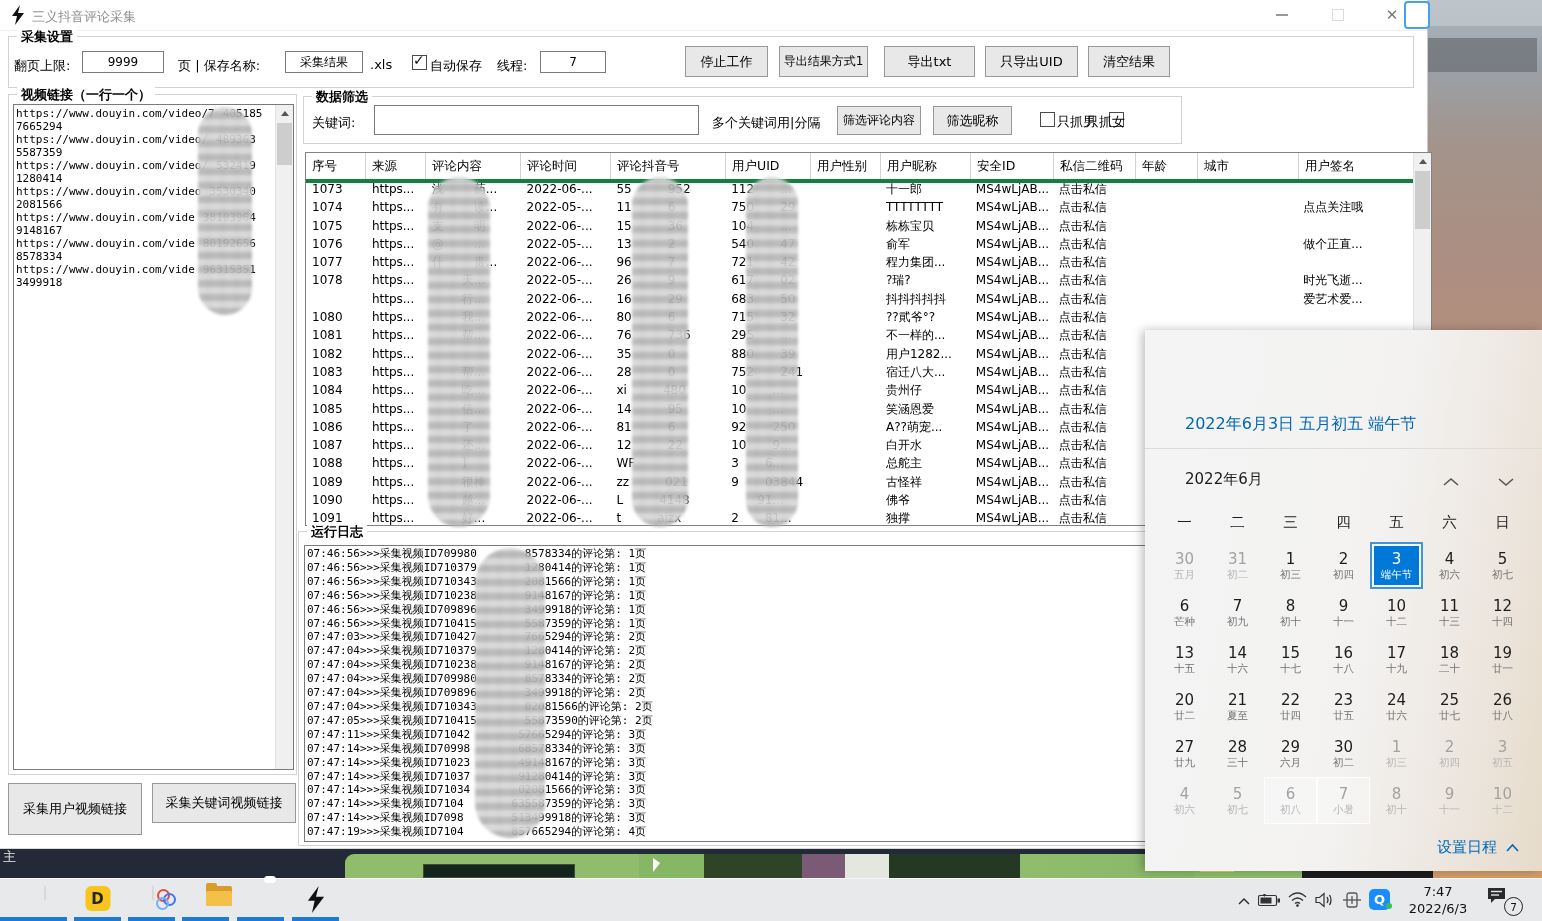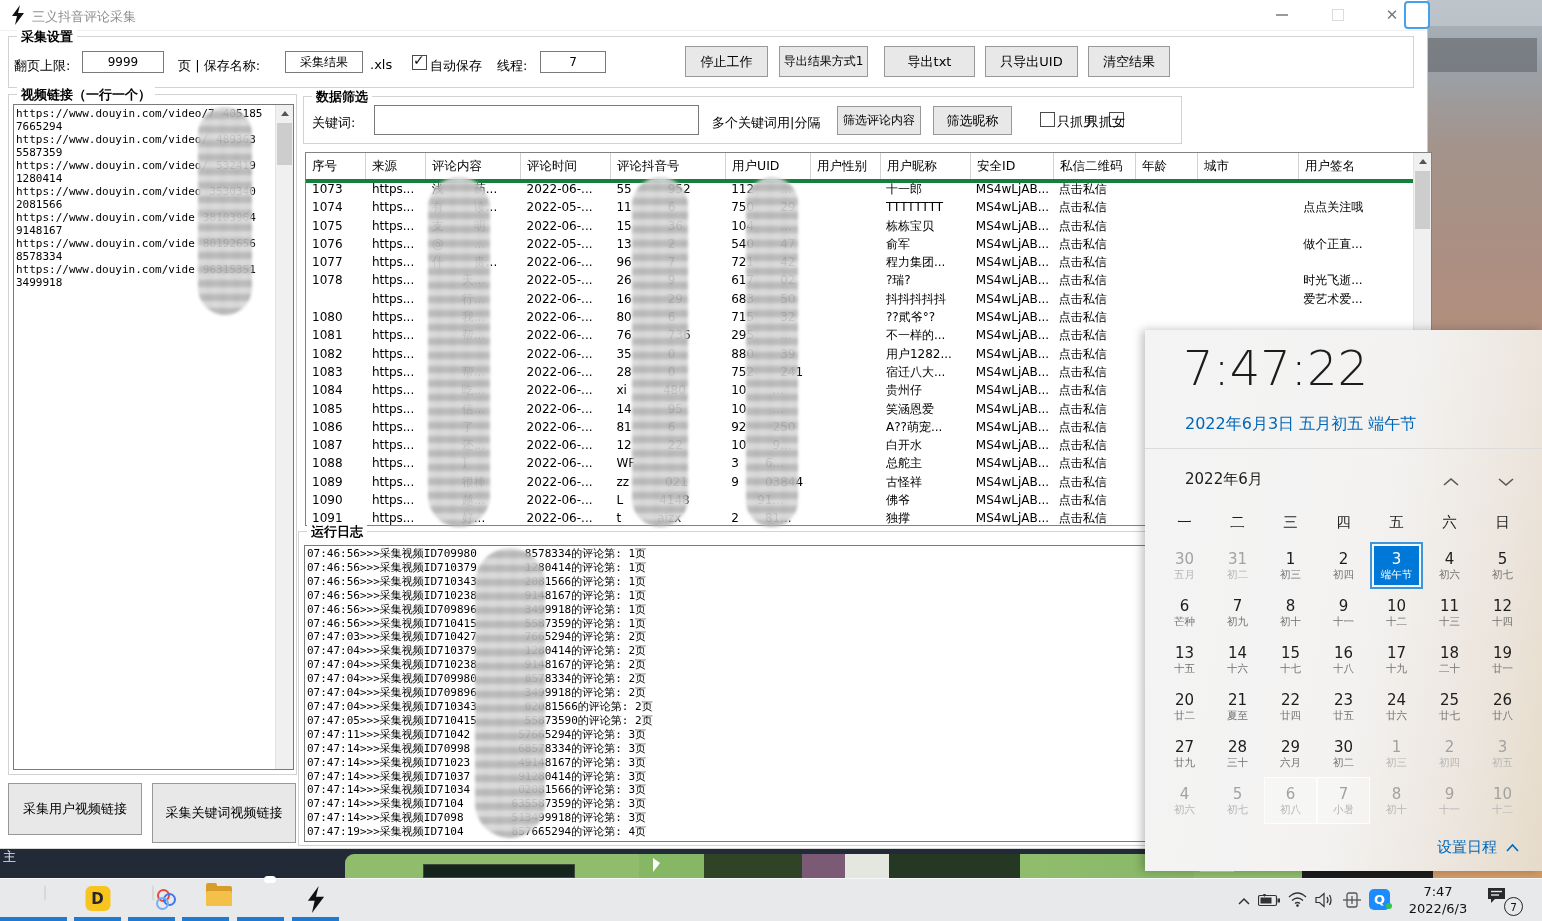--- a/index.html
+++ b/index.html
@@ -194,21 +194,21 @@
         <div class="vsb">
           <div class="up">
               <span class="tri-up"></span>
             </div>
           <div class="thumb" style="top:18px;height:42px;"></div>
         </div>
       </div>
     </div>
 
     <div class="wbtn" style="left:8px;top:783px;width:134px;height:52px;">采集用户视频链接</div>
-    <div class="wbtn" style="left:152px;top:783px;width:144px;height:60px;">采集关键词视频链接</div>
+    <div class="wbtn" style="left:152px;top:783px;width:144px;height:40px;">采集关键词视频链接</div>
 
     <div class="gb" style="left:303px;top:96px;width:877px;height:46px;">
       <span class="lbl">数据筛选</span>
       <span class="slab" style="left:8px;top:17px;">关键词:</span>
       <input class="tin" style="left: 70px; top: 8px; width: 325px; height: 30px; text-align: left;" value="">
       <span class="slab" style="left:408px;top:17px;">多个关键词用|分隔</span>
       <div class="wbtn" style="left:533px;top:9px;width:84px;height:29px;font-size:12px;">筛选评论内容</div>
       <div class="wbtn" style="left:629px;top:9px;width:79px;height:29px;">筛选昵称</div>
       <span class="cb" style="left:736px;top:15px;"></span>
       <span class="slab" style="left:753px;top:16px;">只抓男</span>
@@ -555,21 +555,20 @@
             <div class="logline"><span>07:47:14&gt;&gt;&gt;采集视频ID7104</span><span class="gap" style="width: 48px;"></span><span>635587359的评论第: 3页</span></div>
             <div class="logline"><span>07:47:14&gt;&gt;&gt;采集视频ID7098</span><span class="gap" style="width: 48px;"></span><span>513499918的评论第: 3页</span></div>
             <div class="logline"><span>07:47:19&gt;&gt;&gt;采集视频ID7104</span><span class="gap" style="width: 48px;"></span><span>857665294的评论第: 4页</span></div>
           </div>
         <div class="mosaic" style="left:170px;top:2px;width:70px;height:290px;border-radius:35px;"></div>
       </div>
     </div>
   </div>
 
   <div class="cal">
-    <div class="cal-time">7:47:22</div>
     <div class="cal-date">2022年6月3日 五月初五 端午节</div>
     <div class="cal-div"></div>
     <div class="cal-month">2022年6月</div>
     <span class="cal-nav" style="left:297px;">
       <svg width="18" height="12" viewBox="0 0 18 12">
           <polyline points="2,9 9,3 16,9" fill="none" stroke="#555" stroke-width="1.6"></polyline>
         </svg></span>
     <span class="cal-nav" style="left:352px;">
       <svg width="18" height="12" viewBox="0 0 18 12">
           <polyline points="2,3 9,9 16,3" fill="none" stroke="#555" stroke-width="1.6"></polyline>

